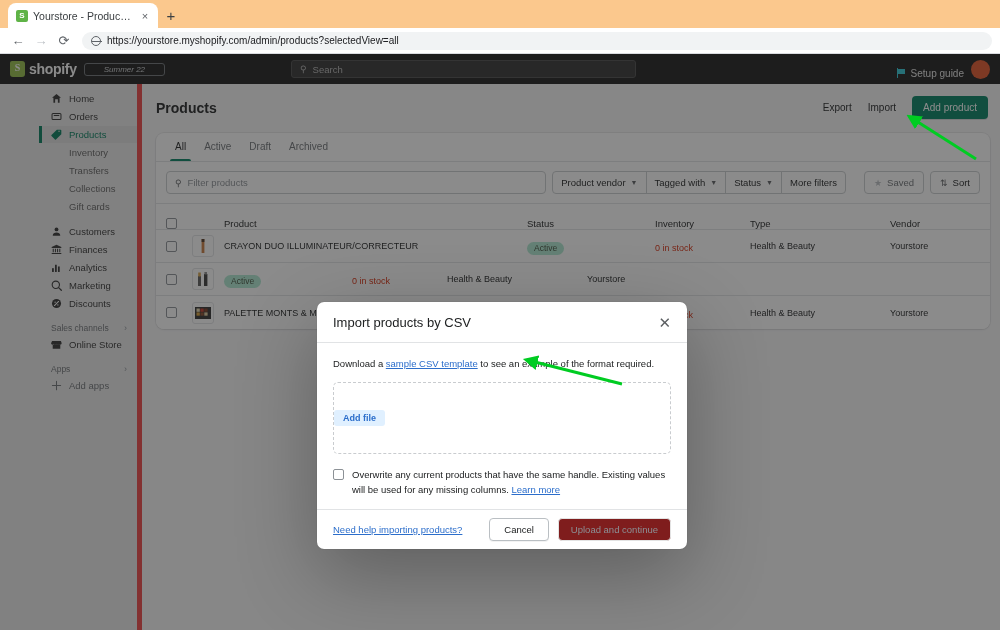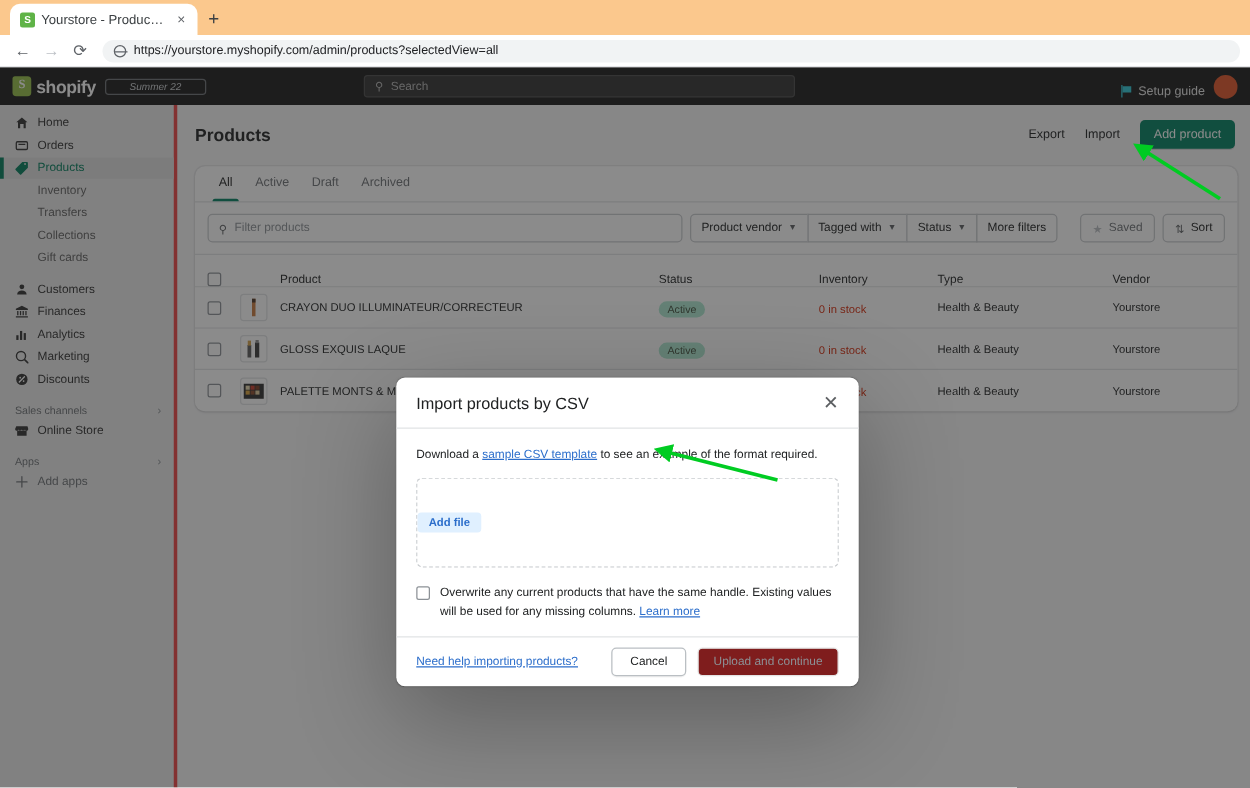--- a/index.html
+++ b/index.html
@@ -126,21 +126,21 @@
     width: 19px; height: 19px; border-radius: 50%;
     background: #e25528; flex: 0 0 19px;
   }
 
   
   .body-wrap { display: flex; height: 546px; }
 
   
   .sidebar {
     width: 142px; flex: 0 0 142px; background: #ebebeb;
-    border-right: 3px solid #ef4444; padding-top: 6px;
+    border-right: 5px solid #ef4444; padding-top: 6px; padding-left: 39px;
   }
   .nav-item {
     height: 17px; display: flex; align-items: center;
     gap: 7px; padding-left: 12px; font-size: 9.5px;
     color: #303030; cursor: pointer; position: relative;
     margin-bottom: 1px;
   }
   .nav-item.active {
     background: #e0e0e0; color: #007c5b; font-weight: normal;
   }
@@ -586,21 +586,20 @@
           <div class="col-thumb">
             <div class="thumb">
               <svg width="18" height="18" viewBox="0 0 18 18">
                   <rect x="4" y="6" width="3" height="10" fill="#5a5a5a"></rect>
                   <rect x="4.2" y="2.5" width="2.6" height="4" fill="#d4a14a"></rect>
                   <rect x="10" y="4" width="3.4" height="12" fill="#3a3a3a"></rect>
                   <rect x="10.4" y="2" width="2.6" height="2.5" fill="#8a8a8a"></rect>
                 </svg>
             </div>
           </div>
-          <div class="col-product td">GLOSS EXQUIS LAQUE</div>
           <div class="col-status">
             <span class="badge-active">Active</span>
           </div>
           <div class="col-inventory">
             <span class="stock-zero">0 in stock</span>
           </div>
           <div class="col-type td-muted">Health &amp; Beauty</div>
           <div class="col-vendor td-muted">Yourstore</div>
         </div>
 

